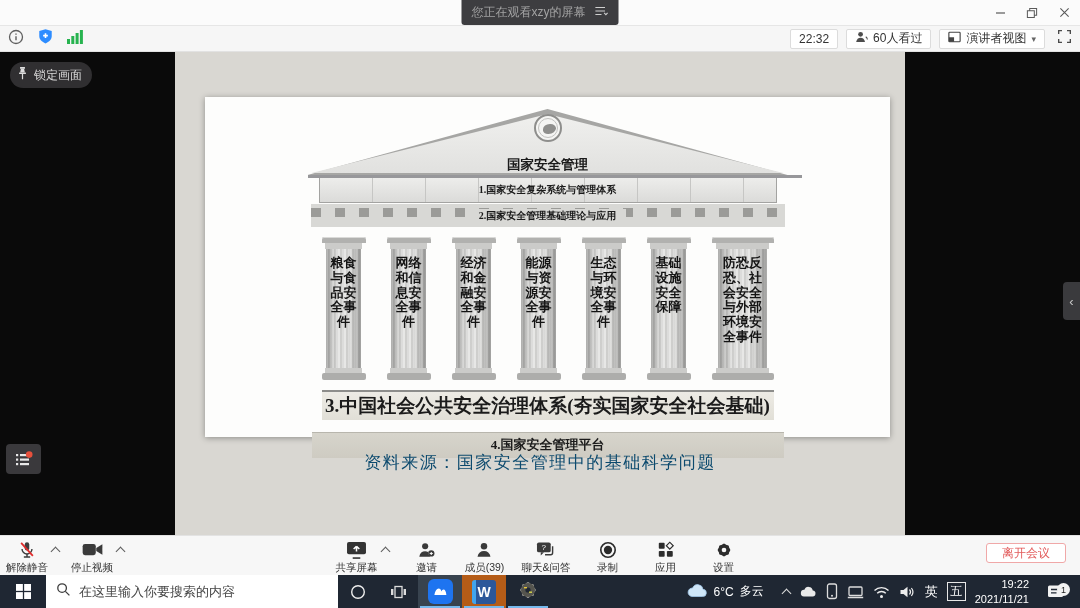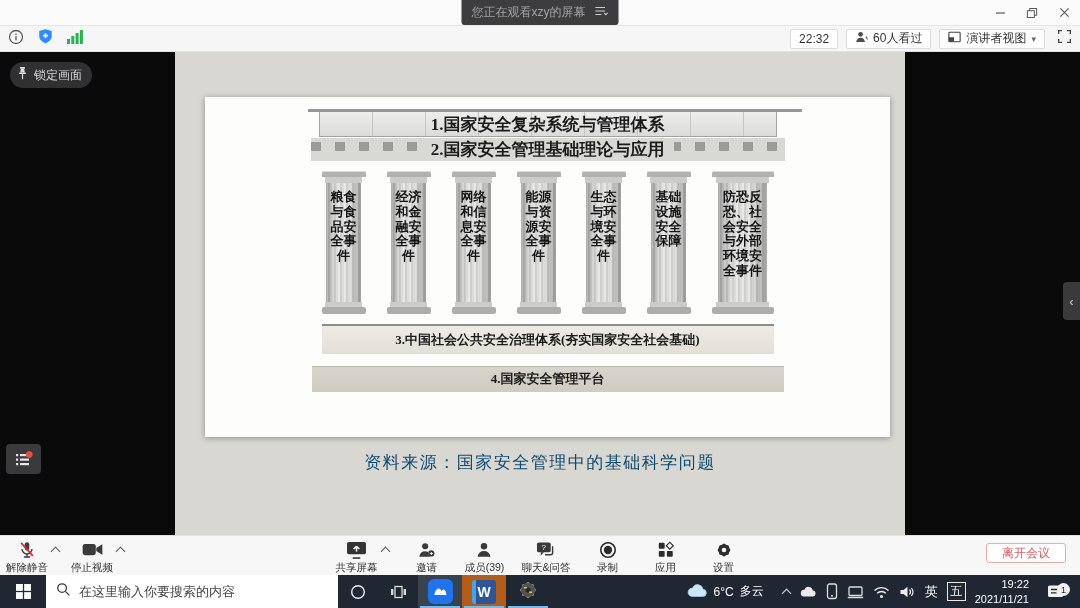--- a/index.html
+++ b/index.html
@@ -43,21 +43,21 @@
   .tri-o { position:absolute; inset:0; clip-path:polygon(50% 0,100% 100%,0 100%); background:#a6a6a4; }
   .tri-i { position:absolute; left:4px; right:4px; top:5px; bottom:2px;
     clip-path:polygon(50% 0,100% 100%,0 100%); background:linear-gradient(#f0f0ee,#e1e1df); }
   .emblem { position:absolute; top:5px; left:50%; transform:translateX(-50%); width:28px; height:28px;
     border:2px solid #8e8e8c; border-radius:50%; background:#f5f5f3; }
   .emblem::before { content:""; position:absolute; inset:2px; border:1px solid #c2c2c0; border-radius:50%; }
   .emblem::after { content:""; position:absolute; left:7px; top:8px; width:13px; height:10px;
     background:#8f8f8d; border-radius:55% 45% 60% 40%; }
   .ped-title { position:absolute; bottom:1px; width:100%; text-align:center; font-weight:bold; font-size:13.5px; }
   .cornice { width:494px; height:3px; background:#97979a; margin:0 auto; }
-  .beam { margin:0 auto; display:flex; align-items:center; justify-content:center; font-weight:bold; font-size:17px; }
+  .beam { margin:0 auto; display:flex; align-items:center; justify-content:center; font-weight:bold; font-size:10px; }
   .beam1 { width:458px; height:25px; border:1px solid #a3a3a1; border-top:none;
     background:repeating-linear-gradient(90deg,transparent 0 52px,#c6c6c4 52px 53px),linear-gradient(#ededeb,#dbdbd9); }
   .beam2 { width:474px; height:23px; margin-top:1px; background-color:#d8d8d5;
     background-image:repeating-linear-gradient(90deg,#9b9b98 0 10px,#d8d8d5 10px 24px);
     background-size:100% 9px; background-position:0 4px; background-repeat:no-repeat; }
   .beam2 span { background:#d8d8d5; padding:0 10px; }
   .cols { width:452px; height:143px; margin:10px auto; display:flex; justify-content:space-between; }
   .pillar { width:44px; display:flex; flex-direction:column; align-items:center; }
   .pillar.wide { width:62px; }
   .cap-a { width:100%; height:6px; background:#b1b1af; border-radius:2px 2px 0 0; box-shadow:inset 0 1px 0 #dadad8; }
@@ -65,21 +65,21 @@
   .shaft { width:78%; flex:1; display:flex; justify-content:center;
     background:linear-gradient(90deg,rgba(50,50,50,.28),rgba(255,255,255,.28) 30% 65%,rgba(50,50,50,.30)),
     repeating-linear-gradient(90deg,#dededc 0 2px,#bcbcba 2px 4px,#cfcfcd 4px 6px); }
   .shaft span { display:block; width:2.06em; margin-top:7px; font-weight:bold; font-size:13px;
     line-height:1.14; word-break:break-all; text-align:center; color:#141414; }
   .pillar.wide .shaft span { width:3.06em; }
   .base-a { width:84%; height:5px; background:#cbcbc9; }
   .base-b { width:100%; height:7px; background:#adadab; border-radius:2px; }
   .stylo1 { width:452px; height:30px; margin:0 auto; border-top:2px solid #8d8d8b;
     background:linear-gradient(#edebe5,#e1dfd7); display:flex; align-items:center; justify-content:center;
-    font-weight:bold; font-size:13px; }
+    font-weight:bold; font-size:19px; }
   .stylo2 { width:472px; height:26px; margin:12px auto; background:linear-gradient(#d7d5cc,#cecbc2);
     box-shadow:inset 0 1px 0 #b8b6ad; display:flex; align-items:center; justify-content:center;
     font-weight:bold; font-size:13px; }
 
   
   .toolbar { position:relative; height:40px; background:#f7f7f7; border-top:1px solid #e3e3e3;
     display:flex; align-items:center; }
   .tb-left { position:absolute; left:6px; display:flex; align-items:flex-start; gap:4px; }
   .tb-center { margin:0 auto; display:flex; align-items:flex-start; gap:16px; }
   .tb-item { display:flex; flex-direction:column; align-items:center; gap:2px; min-width:42px;
@@ -200,20 +200,26 @@
             <path d="M2 6V2h4M12 2h4v4M16 12v4h-4M6 16H2v-4" stroke="#4a4a4a" stroke-width="1.6" fill="none"></path>
           </svg>
       </span>
     </div>
   </div>
 
   <div class="content">
     <div class="screen">
       <div class="slide">
         <div class="temple">
+          <div class="pediment">
+            <div class="tri-o"></div>
+            <div class="tri-i"></div>
+            <div class="emblem"></div>
+            <div class="ped-title">国家安全管理</div>
+          </div>
           <div class="cornice"></div>
           <div class="beam beam1">
             <span>1.国家安全复杂系统与管理体系</span>
           </div>
           <div class="beam beam2">
             <span>2.国家安全管理基础理论与应用</span>
           </div>
           <div class="cols">
             <div class="pillar">
               <div class="cap-a"></div>
@@ -221,30 +227,30 @@
               <div class="shaft">
                   <span>粮食与食品安全事件</span>
                 </div>
               <div class="base-a"></div>
                 <div class="base-b"></div>
             </div>
             <div class="pillar">
               <div class="cap-a"></div>
                 <div class="cap-b"></div>
               <div class="shaft">
+                  <span>网络和信息安全事件</span>
+                </div>
+              <div class="base-a"></div>
+                <div class="base-b"></div>
+            </div>
+            <div class="pillar">
+              <div class="cap-a"></div>
+                <div class="cap-b"></div>
+              <div class="shaft">
                   <span>经济和金融安全事件</span>
-                </div>
-              <div class="base-a"></div>
-                <div class="base-b"></div>
-            </div>
-            <div class="pillar">
-              <div class="cap-a"></div>
-                <div class="cap-b"></div>
-              <div class="shaft">
-                  <span>网络和信息安全事件</span>
                 </div>
               <div class="base-a"></div>
                 <div class="base-b"></div>
             </div>
             <div class="pillar">
               <div class="cap-a"></div>
                 <div class="cap-b"></div>
               <div class="shaft">
                   <span>能源与资源安全事件</span>
                 </div>

